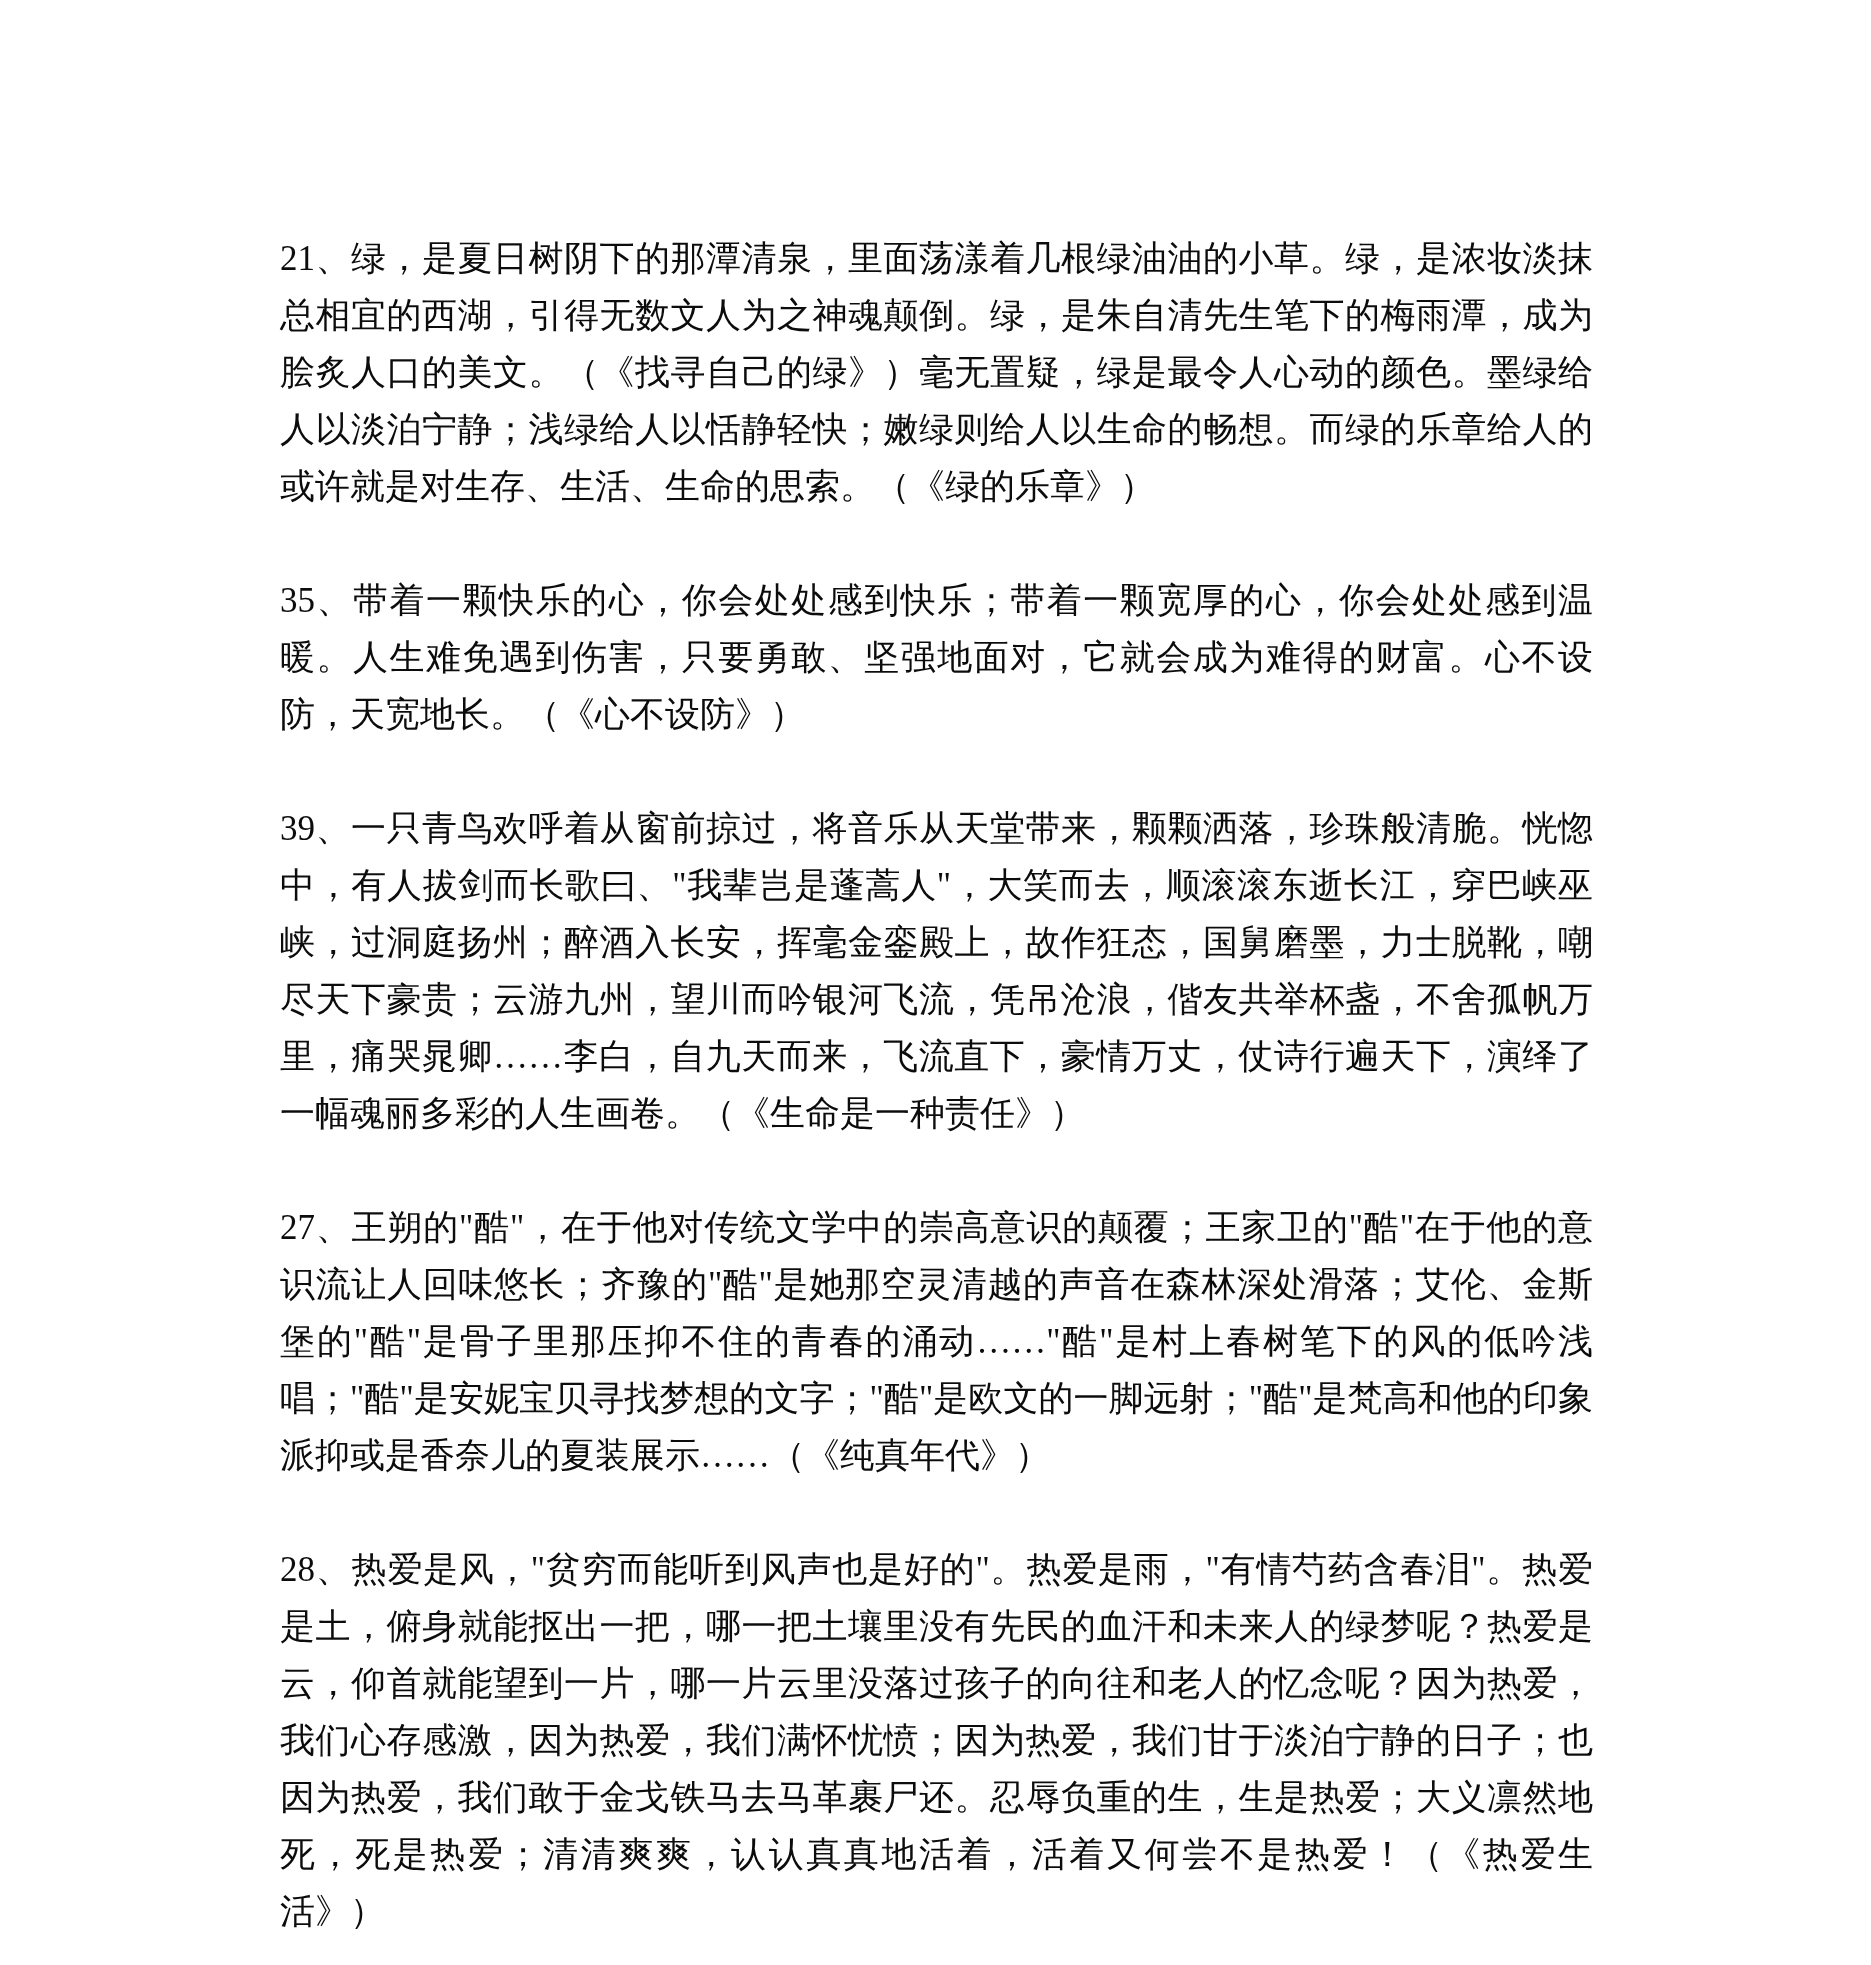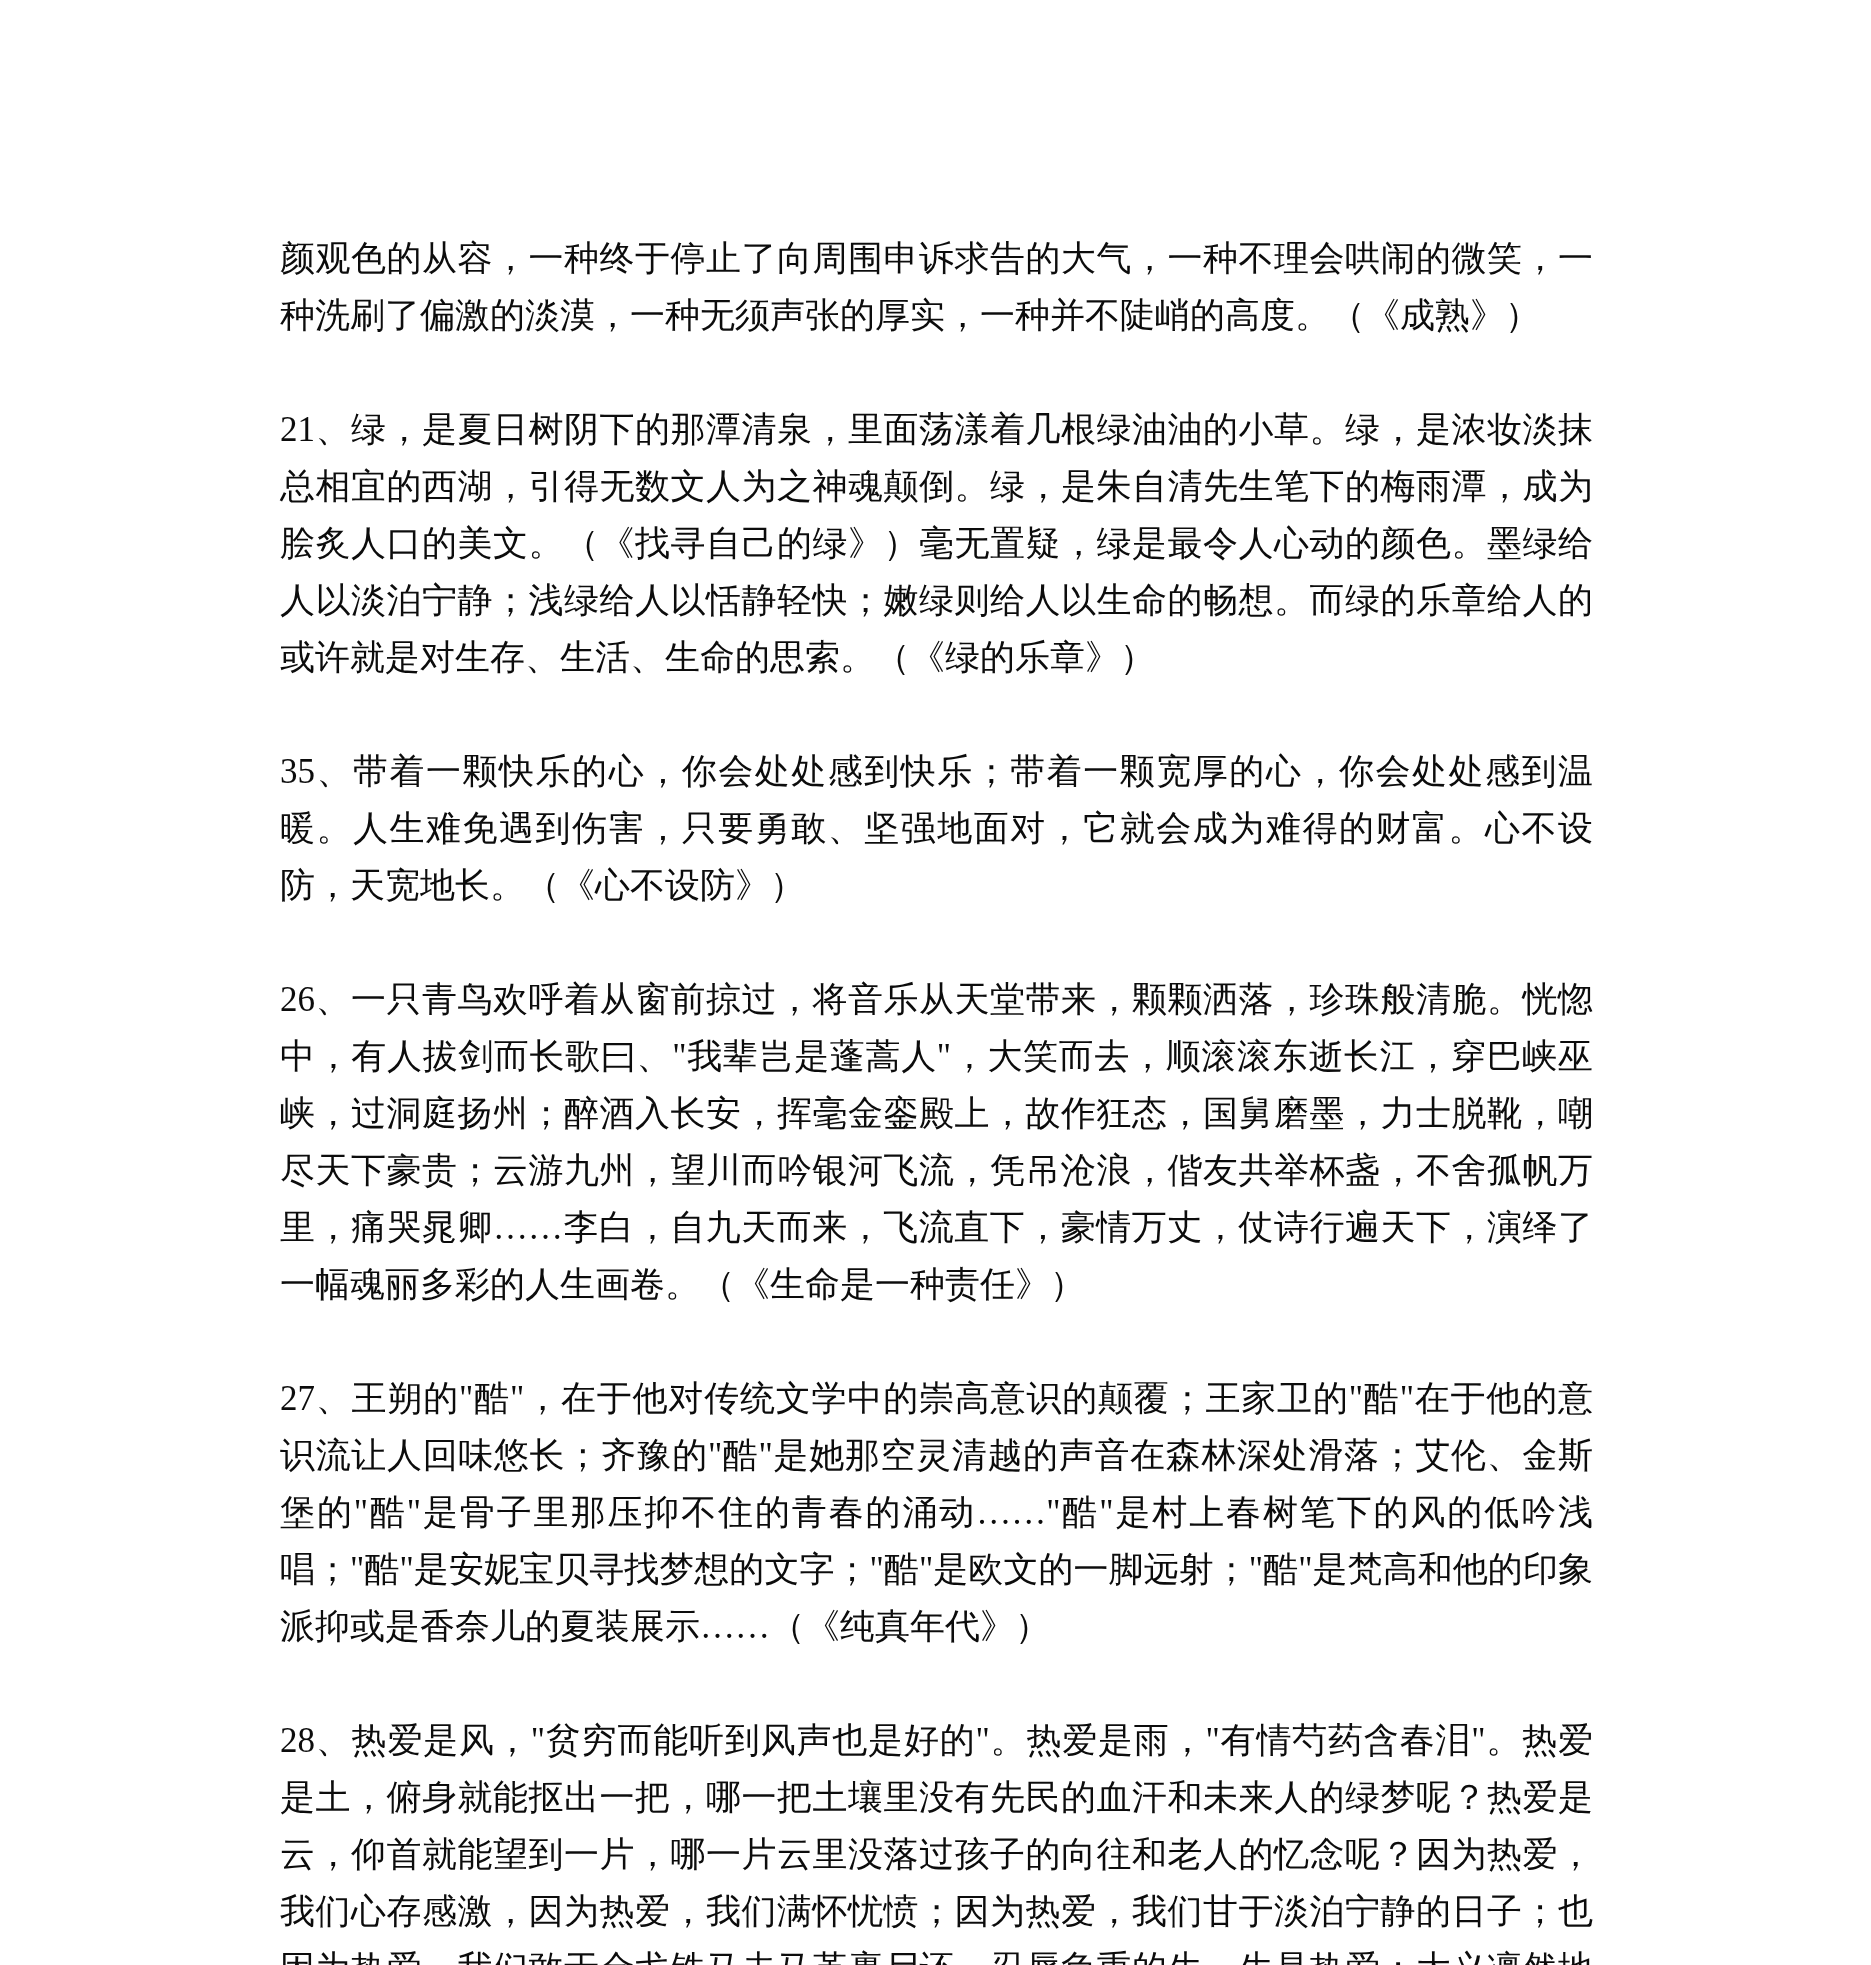--- a/index.html
+++ b/index.html
@@ -33,22 +33,21 @@
   }
   .para:last-child {
     margin-bottom: 0;
   }
 </style>
 </head>
 <body>
 
 <div class="page">
   <main class="content" id="paragraph-list">
-      <p class="para">颜观色的从容，一种终于停止了向周围申诉求告的大气，一种不理会哄闹的微笑，一种洗刷了偏激的淡漠，一种无须声张的厚实，一种并不陡峭的高度。（《成熟》）</p>
       <p class="para">21、绿，是夏日树阴下的那潭清泉，里面荡漾着几根绿油油的小草。绿，是浓妆淡抹总相宜的西湖，引得无数文人为之神魂颠倒。绿，是朱自清先生笔下的梅雨潭，成为脍炙人口的美文。（《找寻自己的绿》）毫无置疑，绿是最令人心动的颜色。墨绿给人以淡泊宁静；浅绿给人以恬静轻快；嫩绿则给人以生命的畅想。而绿的乐章给人的或许就是对生存、生活、生命的思索。（《绿的乐章》）</p>
       <p class="para">35、带着一颗快乐的心，你会处处感到快乐；带着一颗宽厚的心，你会处处感到温暖。人生难免遇到伤害，只要勇敢、坚强地面对，它就会成为难得的财富。心不设防，天宽地长。（《心不设防》）</p>
-      <p class="para">26、一只青鸟欢呼着从窗前掠过，将音乐从天堂带来，颗颗洒落，珍珠般清脆。恍惚中，有人拔剑而长歌曰、"我辈岂是蓬蒿人"，大笑而去，顺滚滚东逝长江，穿巴峡巫峡，过洞庭扬州；醉酒入长安，挥毫金銮殿上，故作狂态，国舅磨墨，力士脱靴，嘲尽天下豪贵；云游九州，望川而吟银河飞流，凭吊沧浪，偕友共举杯盏，不舍孤帆万里，痛哭晁卿……李白，自九天而来，飞流直下，豪情万丈，仗诗行遍天下，演绎了一幅魂丽多彩的人生画卷。（《生命是一种责任》）</p>
+      <p class="para">39、一只青鸟欢呼着从窗前掠过，将音乐从天堂带来，颗颗洒落，珍珠般清脆。恍惚中，有人拔剑而长歌曰、"我辈岂是蓬蒿人"，大笑而去，顺滚滚东逝长江，穿巴峡巫峡，过洞庭扬州；醉酒入长安，挥毫金銮殿上，故作狂态，国舅磨墨，力士脱靴，嘲尽天下豪贵；云游九州，望川而吟银河飞流，凭吊沧浪，偕友共举杯盏，不舍孤帆万里，痛哭晁卿……李白，自九天而来，飞流直下，豪情万丈，仗诗行遍天下，演绎了一幅魂丽多彩的人生画卷。（《生命是一种责任》）</p>
       <p class="para">27、王朔的"酷"，在于他对传统文学中的崇高意识的颠覆；王家卫的"酷"在于他的意识流让人回味悠长；齐豫的"酷"是她那空灵清越的声音在森林深处滑落；艾伦、金斯堡的"酷"是骨子里那压抑不住的青春的涌动……"酷"是村上春树笔下的风的低吟浅唱；"酷"是安妮宝贝寻找梦想的文字；"酷"是欧文的一脚远射；"酷"是梵高和他的印象派抑或是香奈儿的夏装展示……（《纯真年代》）</p>
       <p class="para">28、热爱是风，"贫穷而能听到风声也是好的"。热爱是雨，"有情芍药含春泪"。热爱是土，俯身就能抠出一把，哪一把土壤里没有先民的血汗和未来人的绿梦呢？热爱是云，仰首就能望到一片，哪一片云里没落过孩子的向往和老人的忆念呢？因为热爱，我们心存感激，因为热爱，我们满怀忧愤；因为热爱，我们甘于淡泊宁静的日子；也因为热爱，我们敢于金戈铁马去马革裹尸还。忍辱负重的生，生是热爱；大义凛然地死，死是热爱；清清爽爽，认认真真地活着，活着又何尝不是热爱！（《热爱生活》）</p>
     </main>
 
 </div>
 
 
 </body></html>

